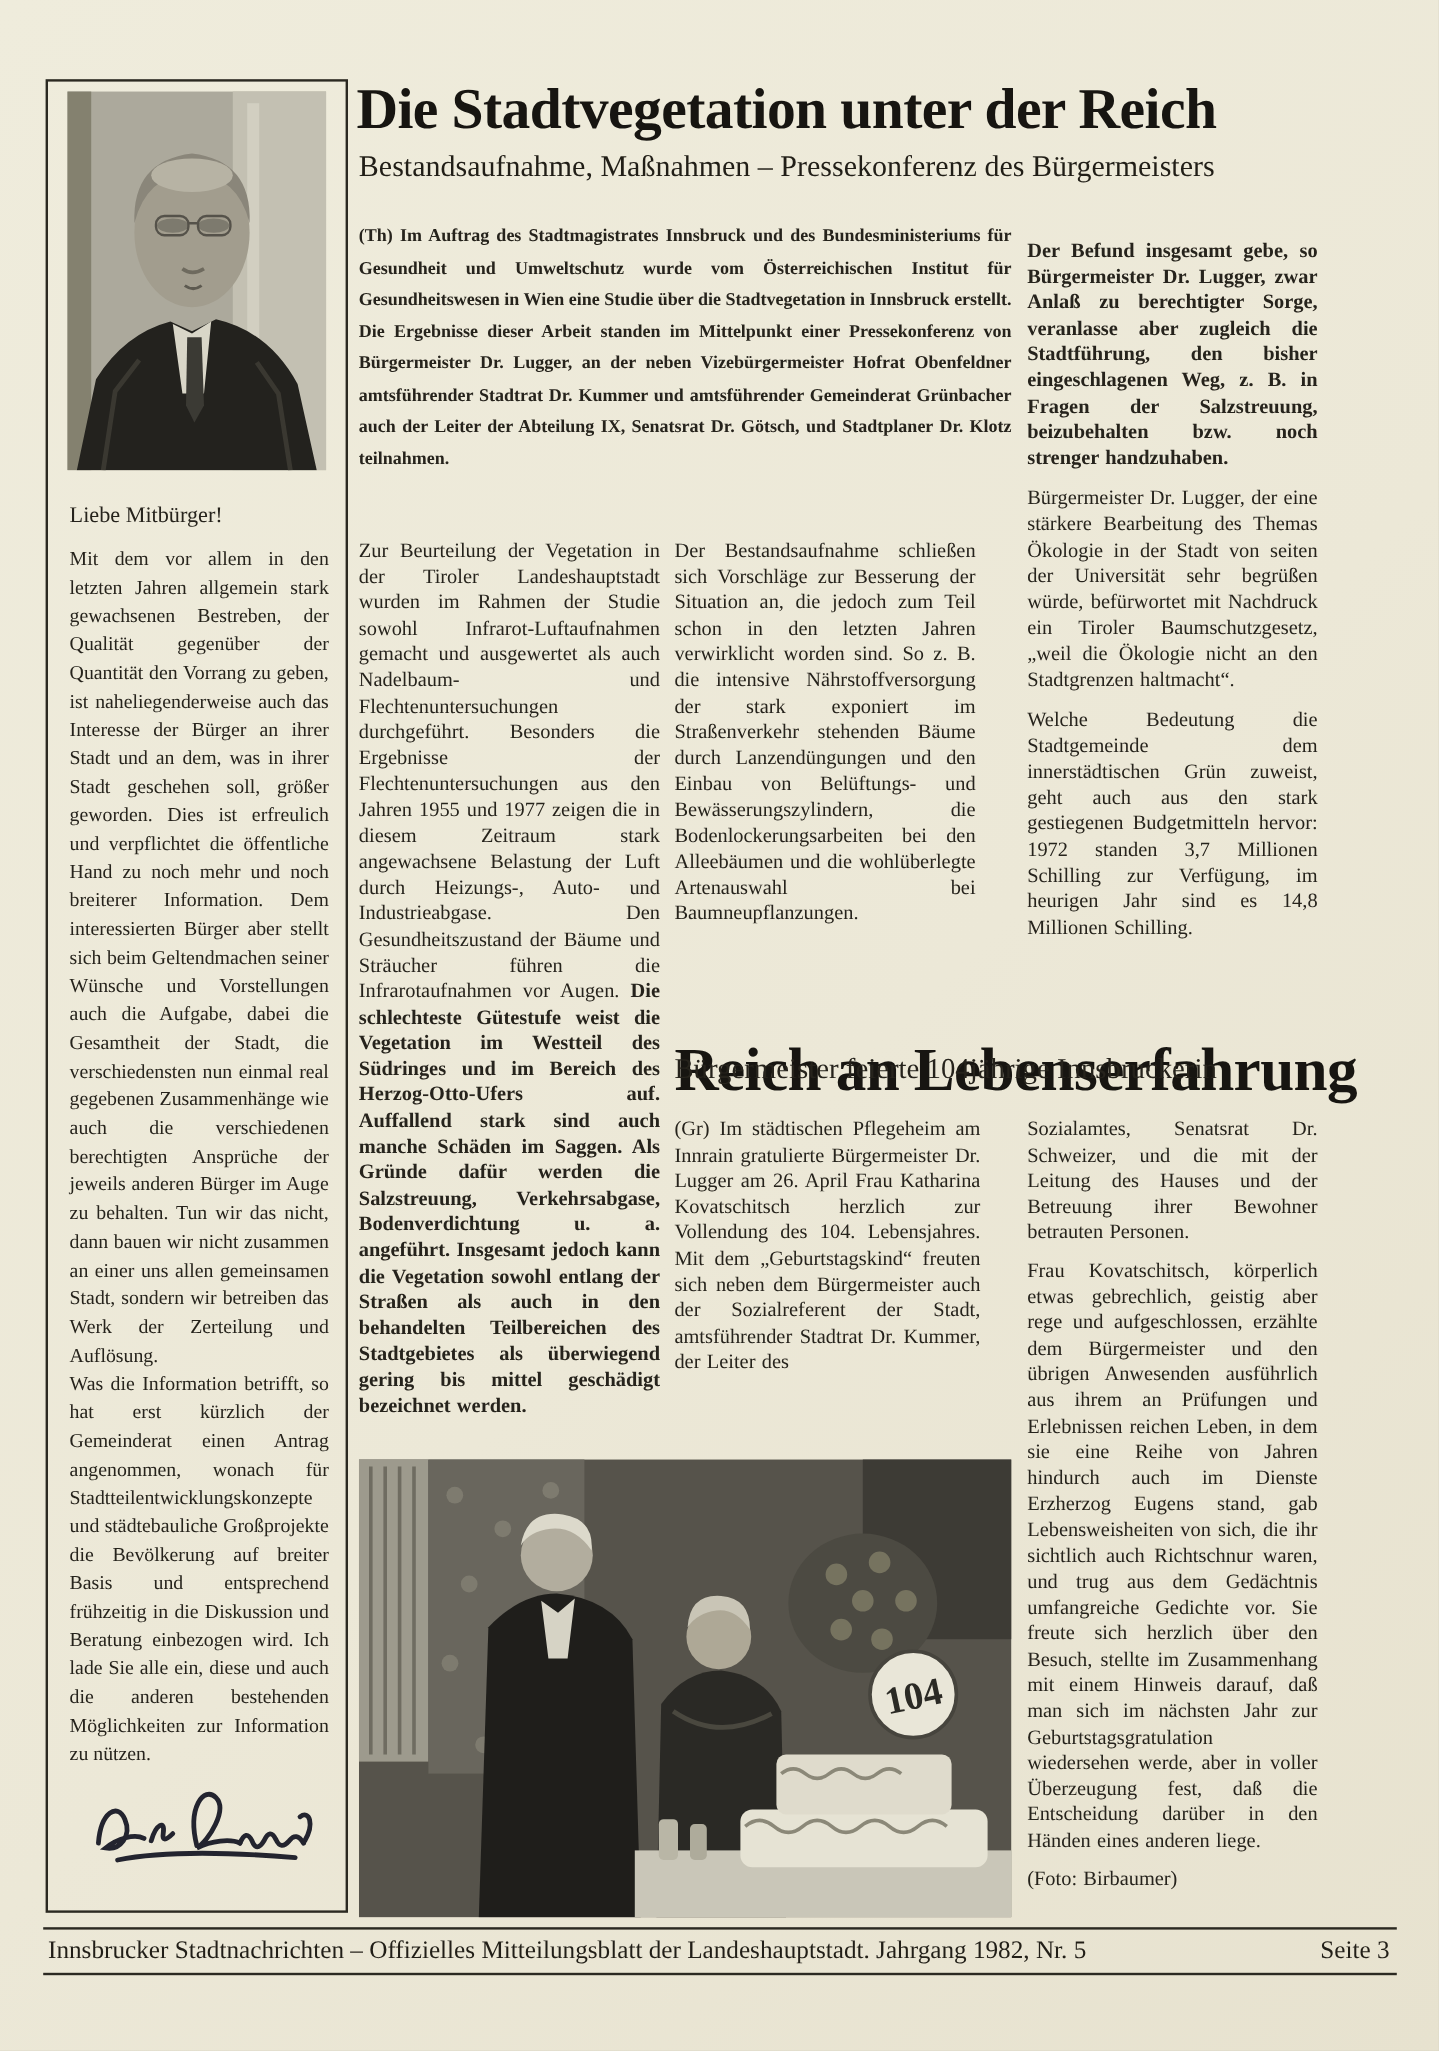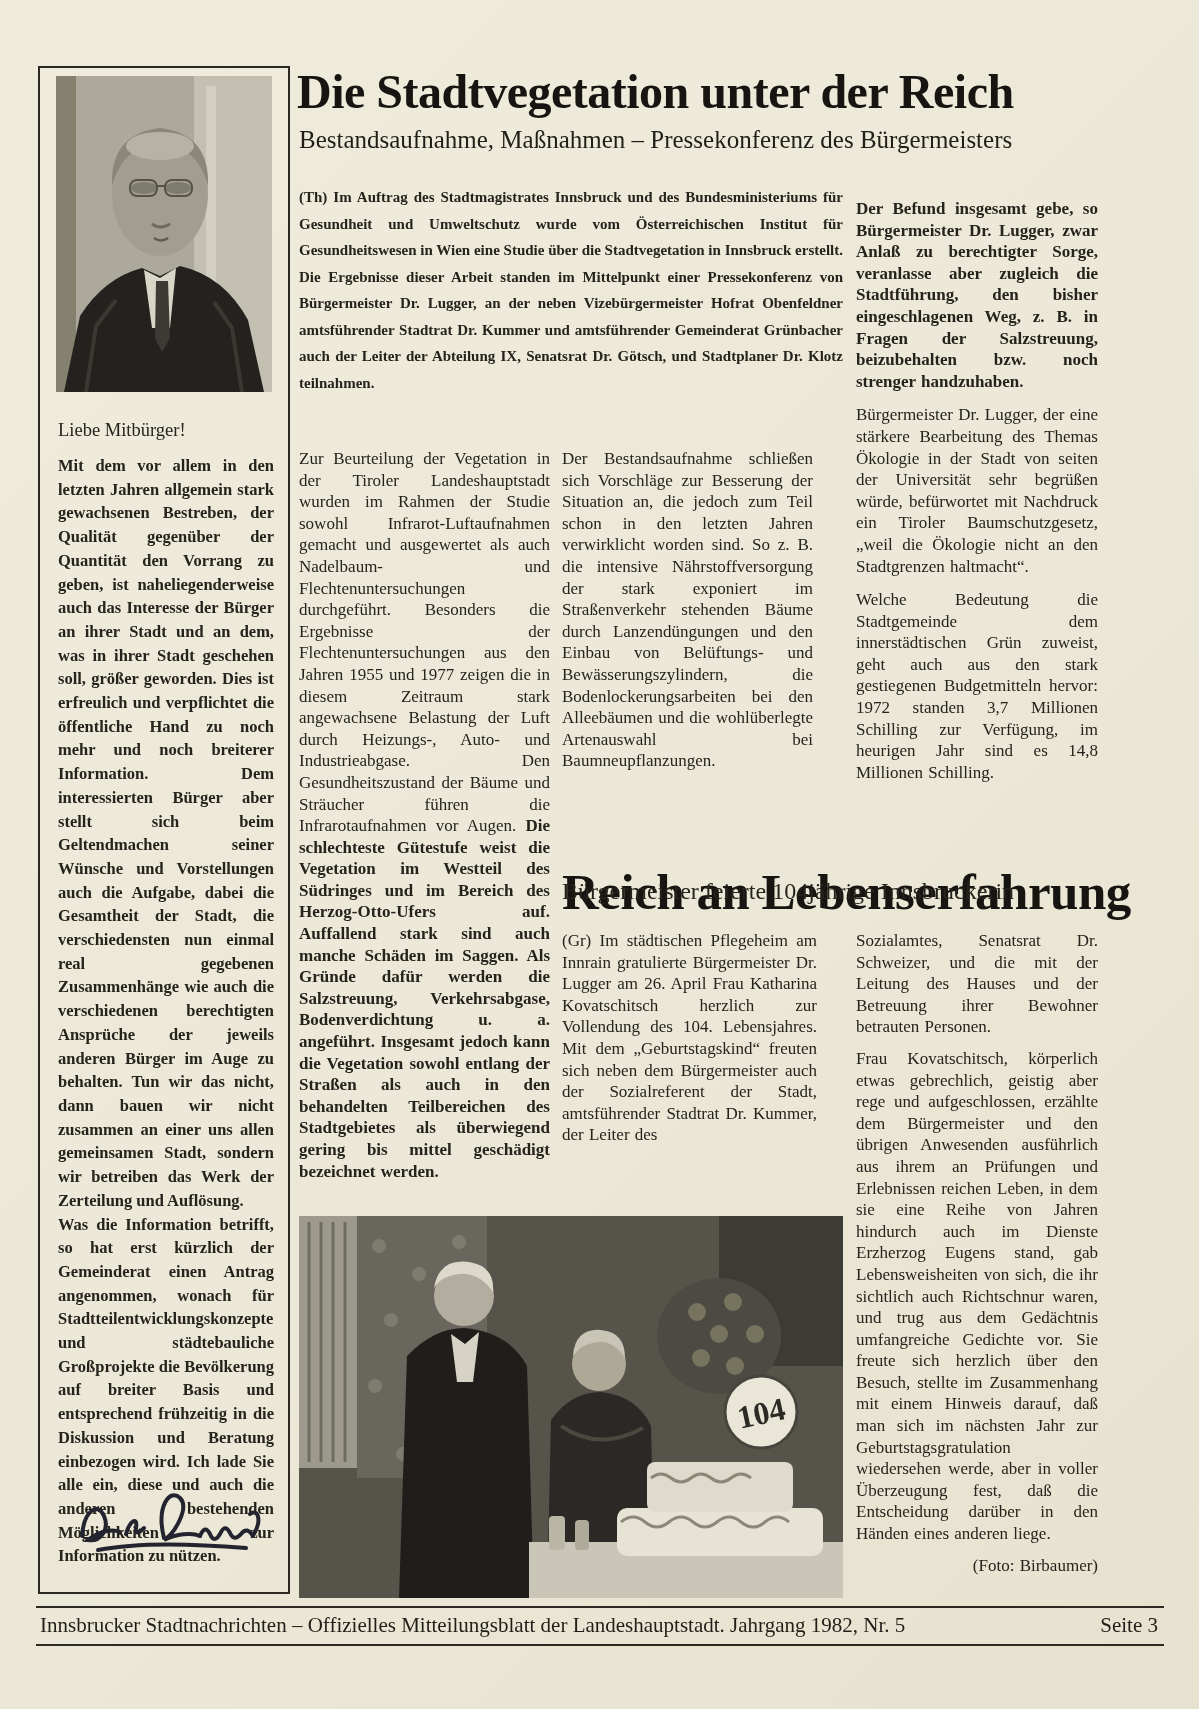--- a/index.html
+++ b/index.html
@@ -19,39 +19,39 @@
 
   
   .letterbox{
     left:38px;top:66px;width:248px;height:1524px;
     border:2px solid #2b2921;
     background:transparent;
   }
   .portrait{left:16px;top:8px;width:216px;height:316px;overflow:hidden;}
   .salutation{left:18px;top:352px;font-size:18.5px;}
   .letterbody{left:18px;top:386px;width:216px;font-size:16.5px;line-height:23.7px;}
-  .letterbody p{margin:0;font-weight:bold;}
+  .letterbody p{margin:0;}
   .signature{left:28px;top:1408px;width:200px;height:95px;}
 
   
   .h1{left:297px;top:64px;width:800px;font-size:48px;font-weight:bold;letter-spacing:-0.5px;color:#171511;white-space:nowrap;}
   .sub1{left:299px;top:126px;width:790px;font-size:25px;color:#211e17;white-space:nowrap;}
   .lead{left:299px;top:184px;width:544px;font-size:15px;line-height:26.5px;font-weight:bold;}
   .col1{left:299px;top:448px;width:251px;}
   .col2{left:562px;top:448px;width:251px;}
   .col3{left:856px;top:198px;width:242px;}
   .col3 p{margin:0 0 12px 0;}
 
   
   .h2{left:562px;top:863px;width:520px;font-size:51px;font-weight:bold;letter-spacing:-0.5px;color:#171511;white-space:nowrap;}
   .sub2{left:562px;top:878px;width:530px;font-size:24px;white-space:nowrap;}
   .a2col1{left:562px;top:930px;width:255px;}
   .a2col2{left:856px;top:930px;width:242px;}
   .a2col2 p{margin:0 0 10px 0;font-family:Liberation Serif, serif;}
-  .credit{text-align:right;font-size:17px;margin-top:2px;}
+  .credit{text-align:left;font-size:17px;margin-top:2px;}
 
   .photo2{left:299px;top:1216px;width:544px;height:382px;overflow:hidden;}
 
   
   .frule{left:36px;width:1128px;height:2px;background:#2b2921;}
   .footer-row{left:40px;top:1613px;width:1118px;display:flex;justify-content:space-between;font-size:21px;color:#211e17;}
 </style>
 </head>
 <body>
 

